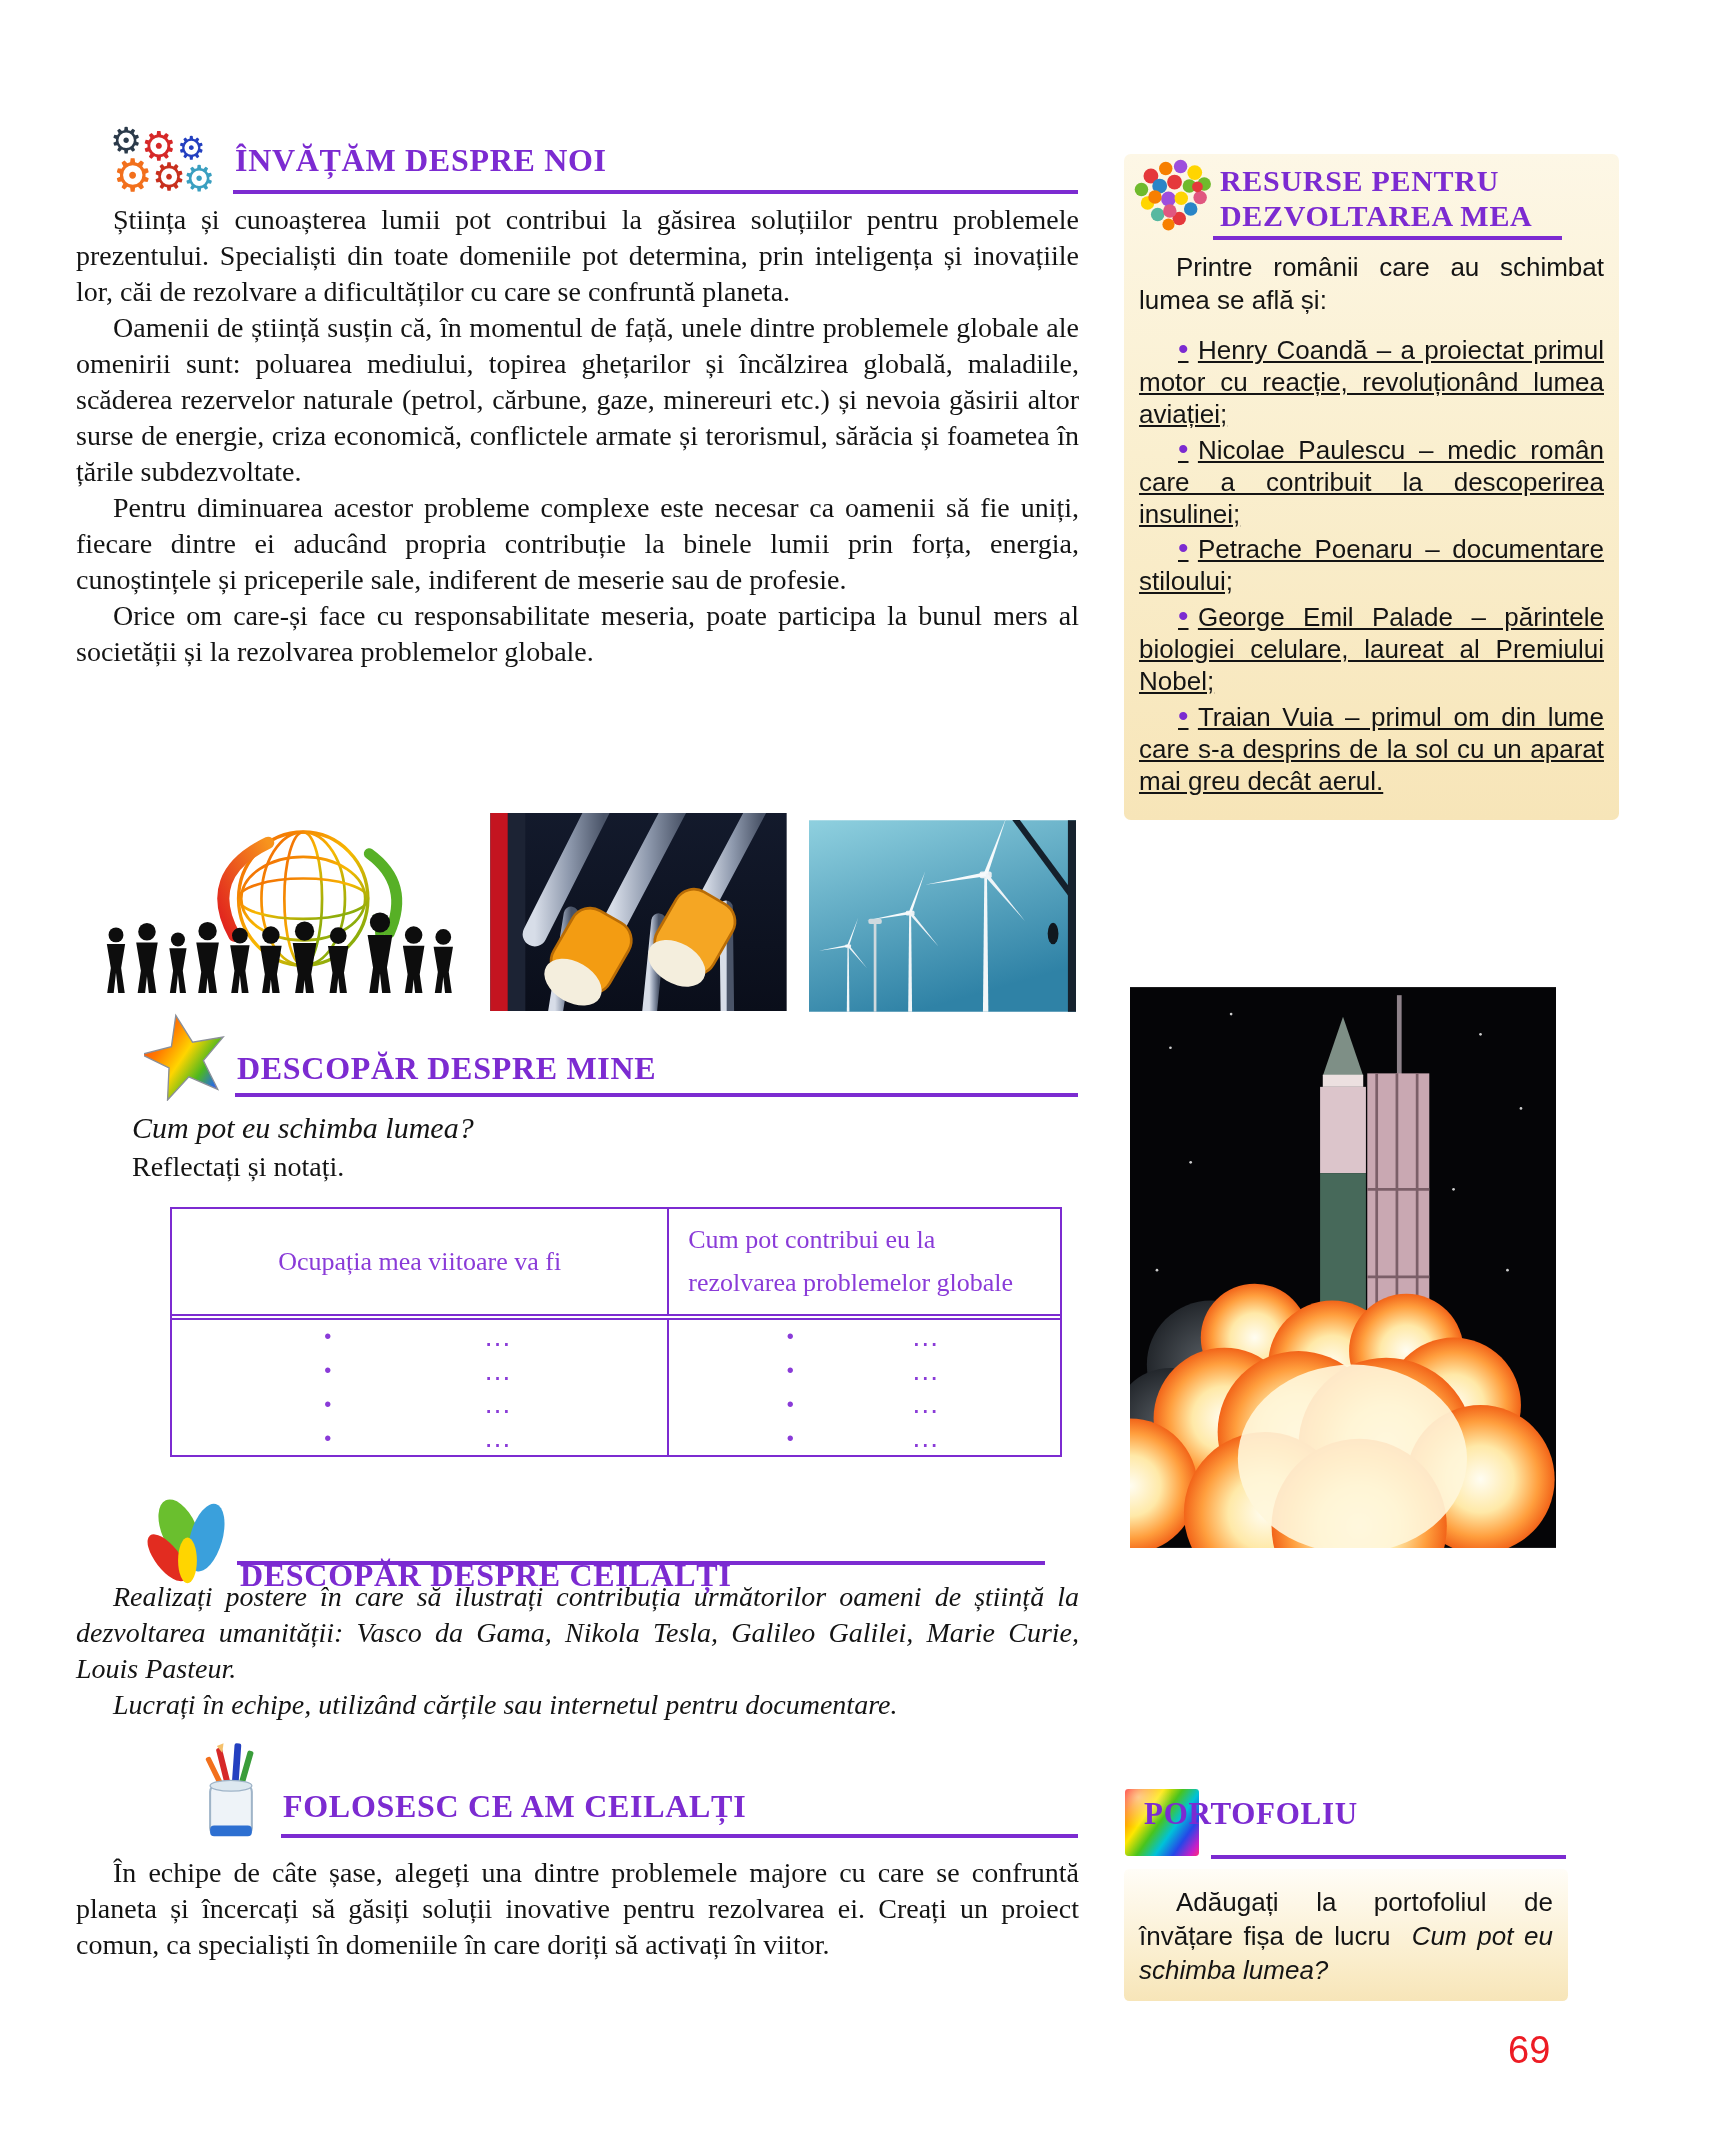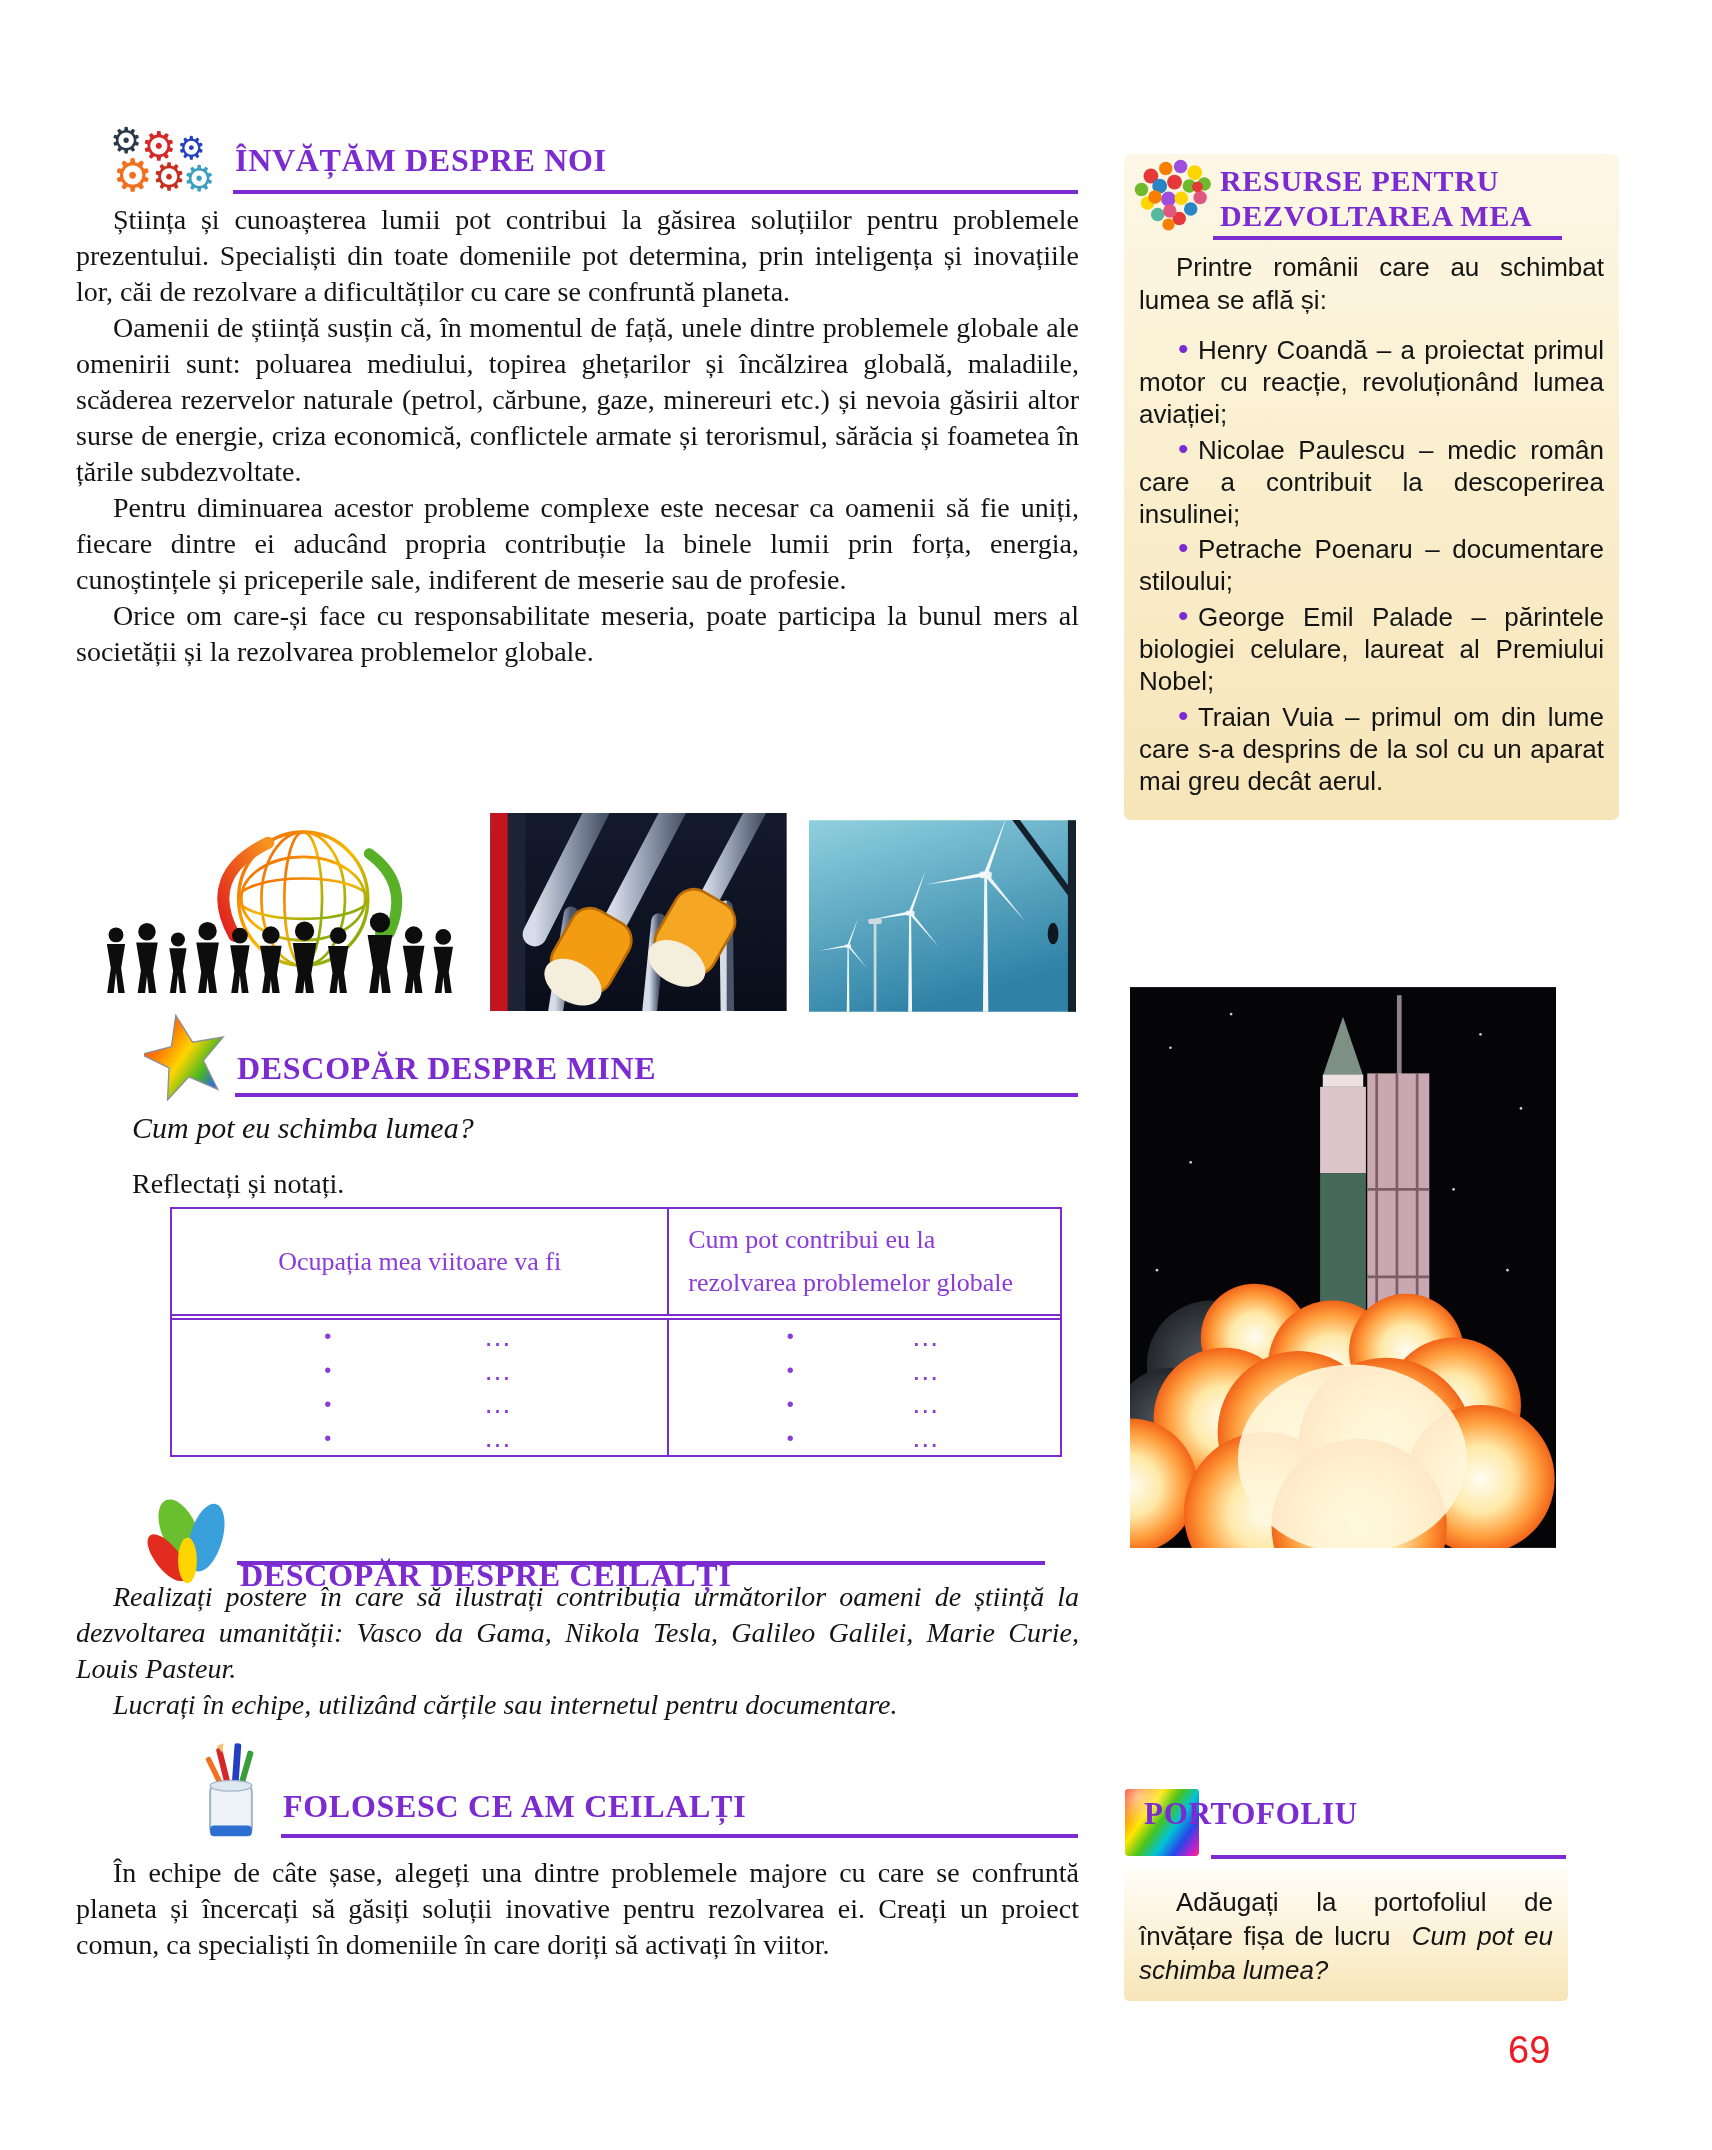--- a/index.html
+++ b/index.html
@@ -36,21 +36,21 @@
     border-radius:6.7px;font-family:"Liberation Sans","DejaVu Sans",sans-serif;
   }
   .side-title{
     margin:9.4px 9.4px 0 96px;font-family:"Liberation Serif","DejaVu Serif",serif;
     font-weight:bold;font-size:30px;line-height:35px;color:var(--purple);letter-spacing:0.7px;
   }
   .side-rule{position:absolute;left:89px;top:82px;width:349px;height:4px;background:var(--purple);}
   .side-intro{
     margin:17.5px 15px 0 15px;font-size:26px;line-height:33px;text-align:justify;text-indent:37px;
   }
-  .side-list{margin:16px 15px 0 15px;padding:0;list-style:none;}
+  .side-list{margin:16px 15px 0 15px;padding:0;list-style:none;text-decoration:underline;}
   .side-list li{
     font-size:26px;line-height:32px;text-align:justify;text-indent:39px;margin:0 0 2.7px 0;
   }
   .side-bullet{color:var(--purple);font-size:30px;margin-right:9.4px;}
   
   .pf-box{
     position:absolute;left:1124px;top:1869px;width:444px;height:132px;
     background:linear-gradient(180deg,#FFFDF7 0%,#FAEDCB 70%,#F7E5B8 100%);
     border-radius:5.4px;font-family:"Liberation Sans","DejaVu Sans",sans-serif;
   }
@@ -242,21 +242,21 @@
             <stop offset="1" stop-color="#c026d8"></stop>
         </linearGradient>
       </defs>
       <polygon transform="rotate(-12 60 70)" points="60,8 76,52 122,54 86,82 98,128 60,101 22,128 34,82 -2,54 44,52" fill="url(#stg)" stroke="#8a8f98" stroke-width="2"></polygon>
     </svg>
   </div>
   <div class="sec-title" style="left:237px;top:1048px;">DESCOPĂR DESPRE MINE</div>
   <div class="rule" style="left:235px;top:1093px;width:843px;"></div>
 
   <div class="q-italic" style="left:132px;top:1110px;">Cum pot eu schimba lumea?</div>
-  <div class="q-plain" style="left:132px;top:1149px;margin-top:17px;">Reflectați și notați.</div>
+  <div class="q-plain" style="left:132px;top:1149px;">Reflectați și notați.</div>
 
   <div class="dm-table">
     <div class="t-head">
       <div class="t-hcell c1">Ocupația mea viitoare va fi</div>
       <div class="t-hcell c2">Cum pot contribui eu la rezolvarea problemelor globale</div>
     </div>
     <div class="t-body">
       <div class="t-row">
         <div class="t-cell c1">
             <span class="tb-dot">•</span>

